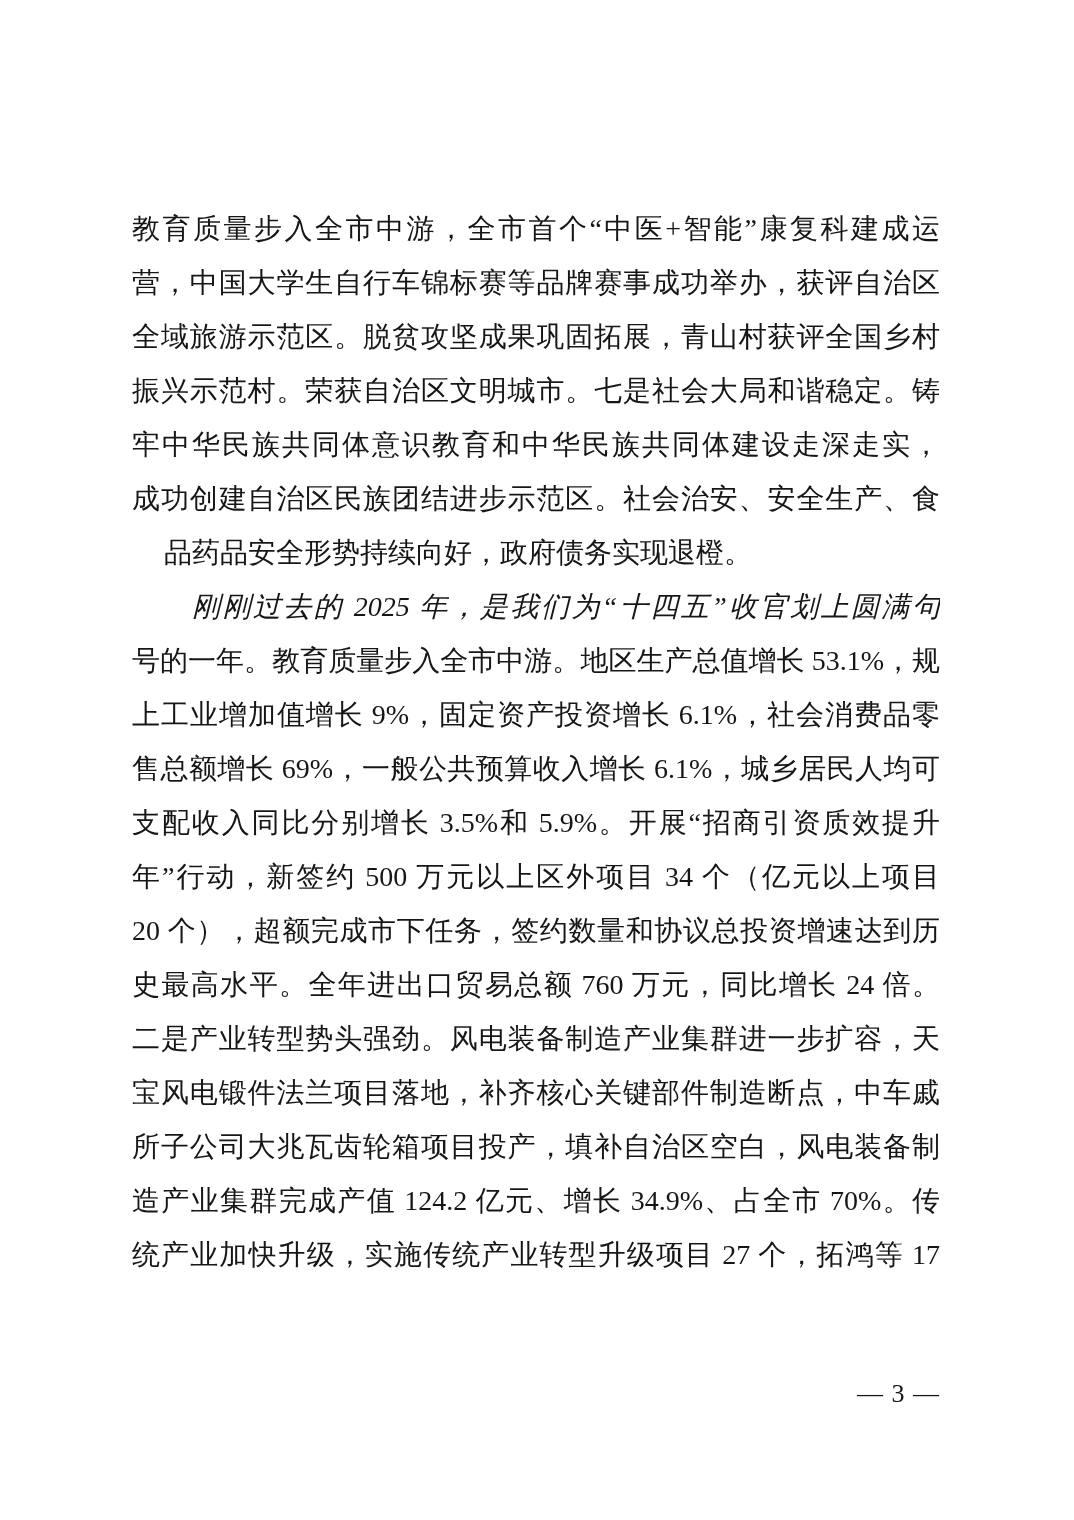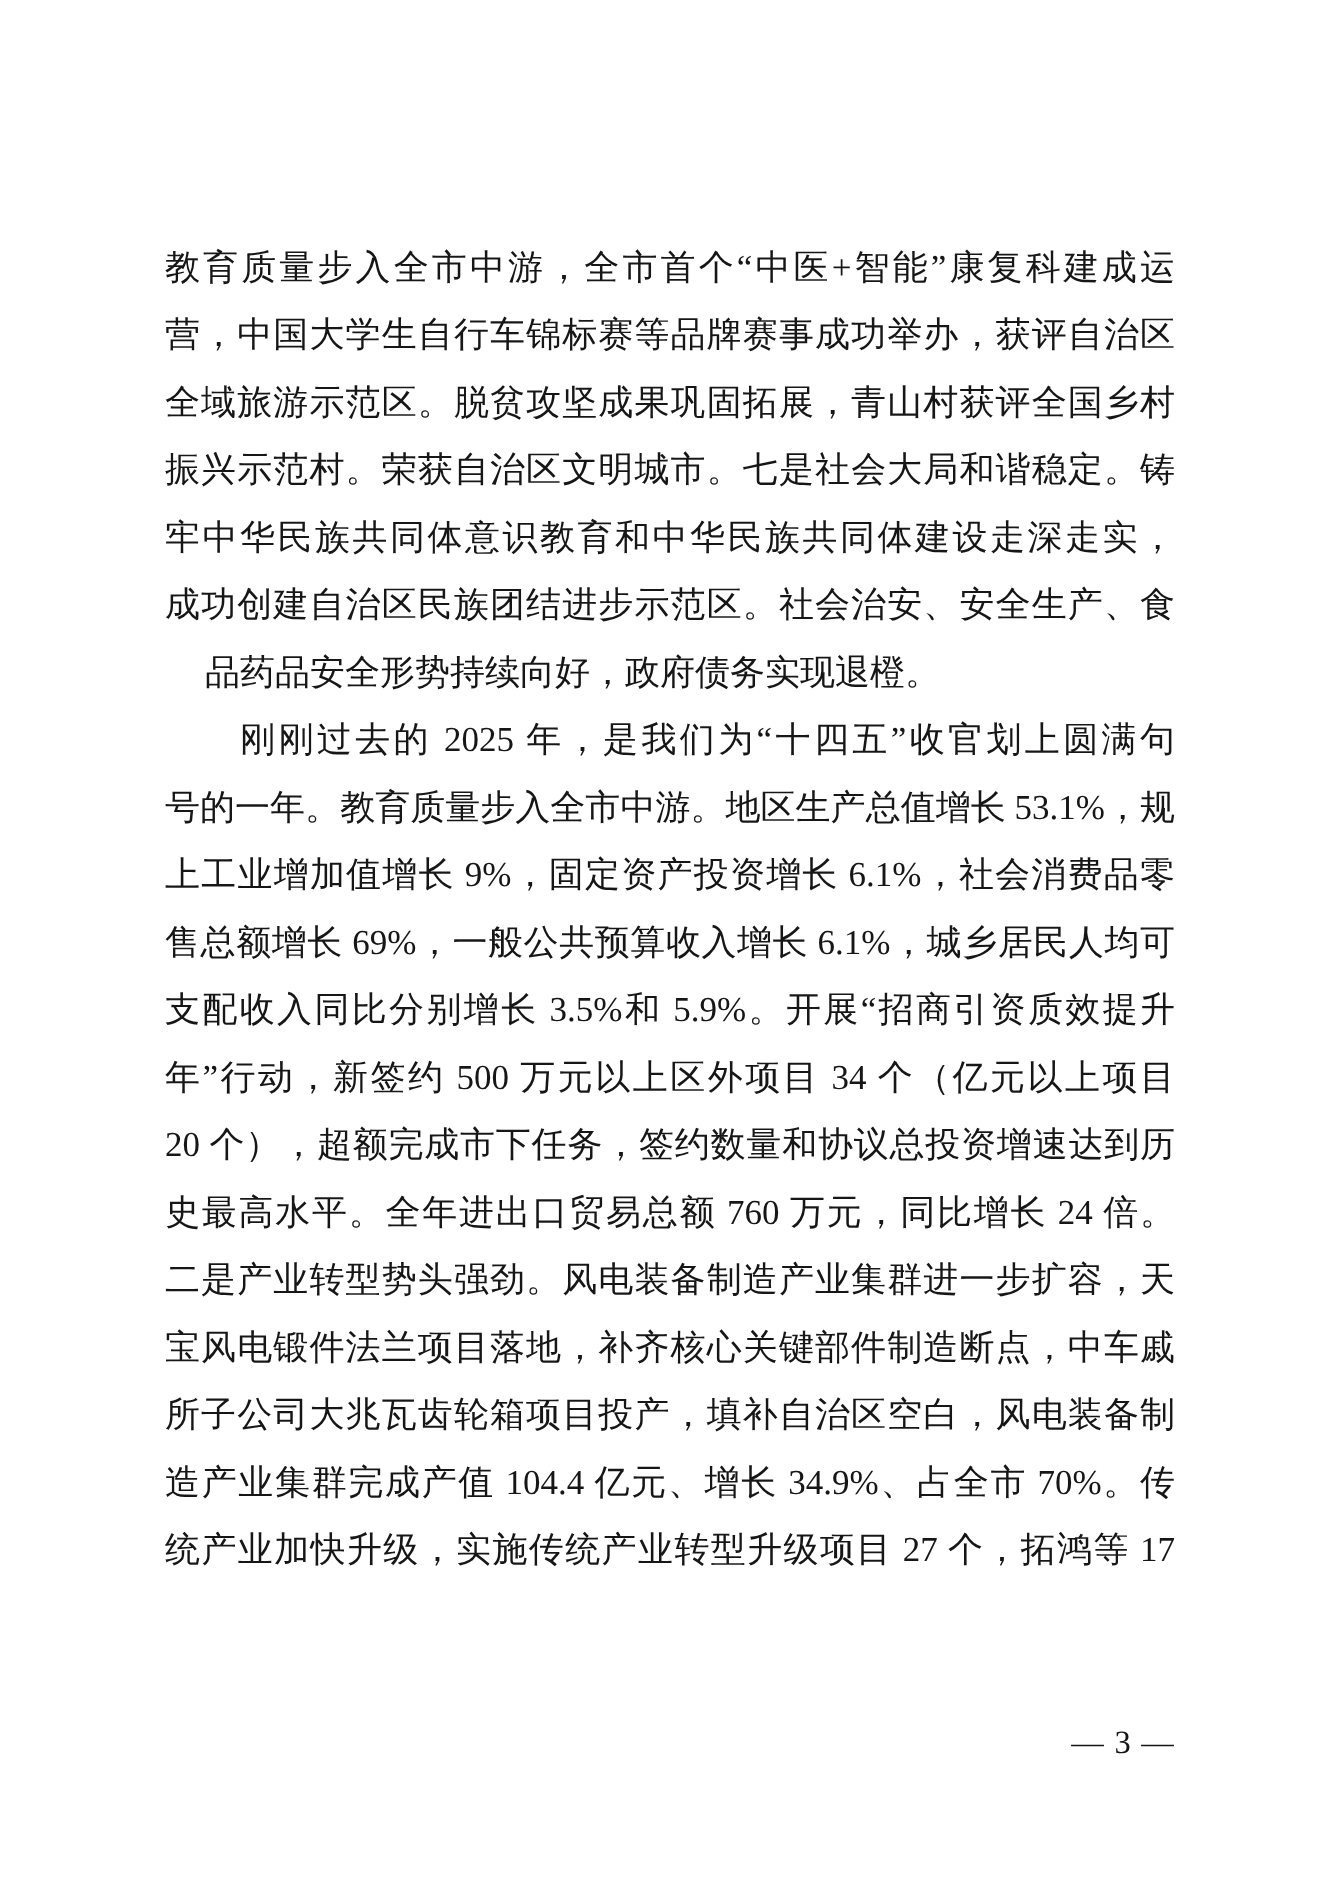--- a/index.html
+++ b/index.html
@@ -12,38 +12,39 @@
     width: 1074px;
     height: 1520px;
     background: #ffffff;
     overflow: hidden;
     font-family: "Liberation Serif", "DejaVu Serif", serif;
     color: #161616;
   }
   .body-text {
     position: absolute;
     left: 132px;
-    top: 188px;
+    top: 202px;
     width: 808px;
     font-size: 28px;
     line-height: 54px;
   }
   .line {
     height: 54px;
     overflow: hidden;
     text-align: justify;
     text-align-last: justify;
   }
   .line.no-just {
     text-align: left;
     text-align-last: left;
     margin-left: 32px;
   }
   .line.indent {
     text-indent: 60px;
+    font-style: italic;
   }
   .run.bold {
     font-weight: 400;
   }
   .page-number {
     position: absolute;
     top: 1378px;
     left: 132px;
     width: 808px;
     text-align: right;
@@ -68,17 +69,17 @@
       <div class="line"><span class="run">号的一年。</span><span class="run bold">教育质量步入全市中游。</span><span class="run">地区生产总值增长 53.1%，规</span></div>
       <div class="line"><span class="run">上工业增加值增长 9%，固定资产投资增长 6.1%，社会消费品零</span></div>
       <div class="line"><span class="run">售总额增长 69%，一般公共预算收入增长 6.1%，城乡居民人均可</span></div>
       <div class="line"><span class="run">支配收入同比分别增长 3.5%和 5.9%。开展“招商引资质效提升</span></div>
       <div class="line"><span class="run">年”行动，新签约 500 万元以上区外项目 34 个（亿元以上项目</span></div>
       <div class="line"><span class="run">20 个），超额完成市下任务，签约数量和协议总投资增速达到历</span></div>
       <div class="line"><span class="run">史最高水平。全年进出口贸易总额 760 万元，同比增长 24 倍。</span></div>
       <div class="line"><span class="run bold">二是产业转型势头强劲。风电装备制造产业集群进一步扩容，</span><span class="run">天</span></div>
       <div class="line"><span class="run">宝风电锻件法兰项目落地，补齐核心关键部件制造断点，中车戚</span></div>
       <div class="line"><span class="run">所子公司大兆瓦齿轮箱项目投产，填补自治区空白，风电装备制</span></div>
-      <div class="line"><span class="run">造产业集群完成产值 104.4 亿元、增长 34.9%、占全市 70%。</span><span class="run bold">传</span></div>
+      <div class="line"><span class="run">造产业集群完成产值 124.2 亿元、增长 34.9%、占全市 70%。</span><span class="run bold">传</span></div>
       <div class="line"><span class="run bold">统产业加快升级，</span><span class="run">实施传统产业转型升级项目 27 个，拓鸿等 17</span></div>
     </div>
   <div class="page-number">— 3 —</div>
 </div>
 
 </body></html>

